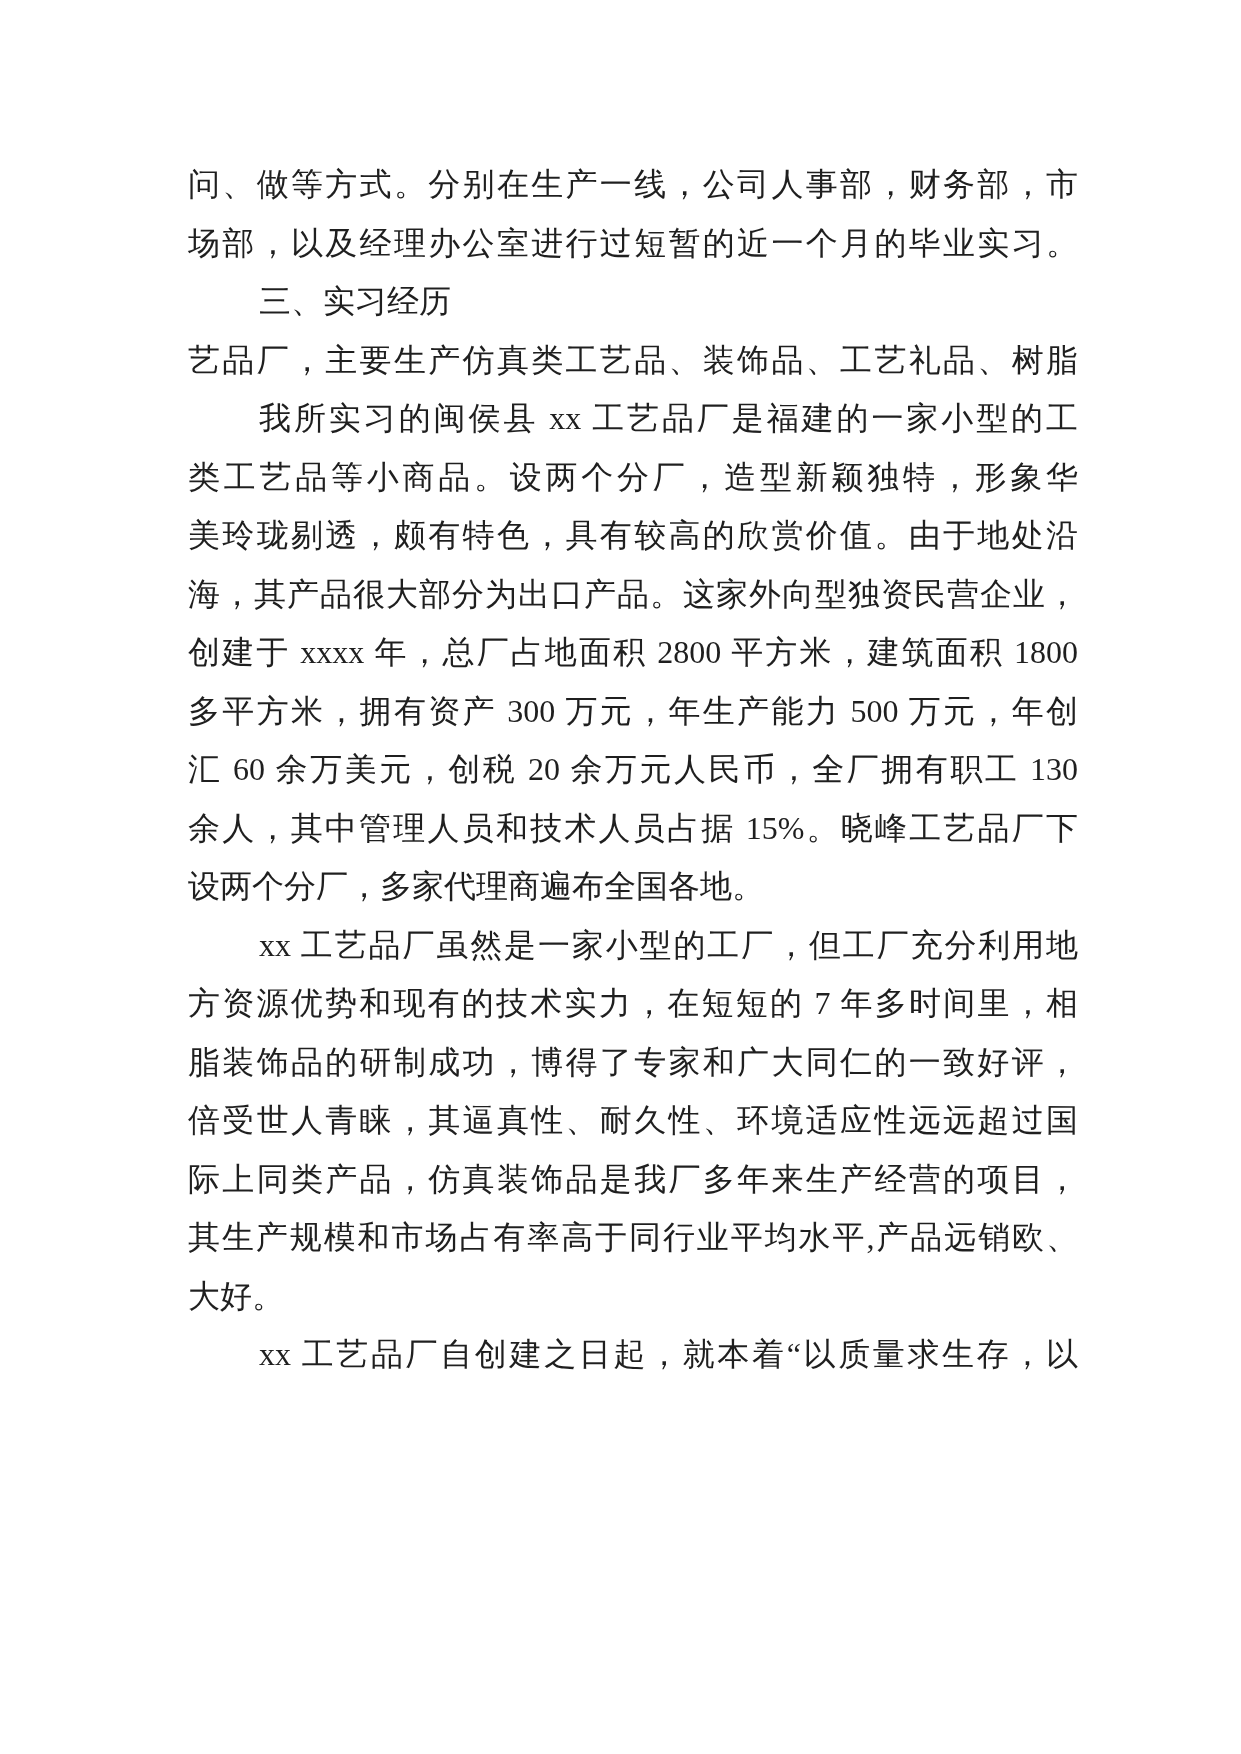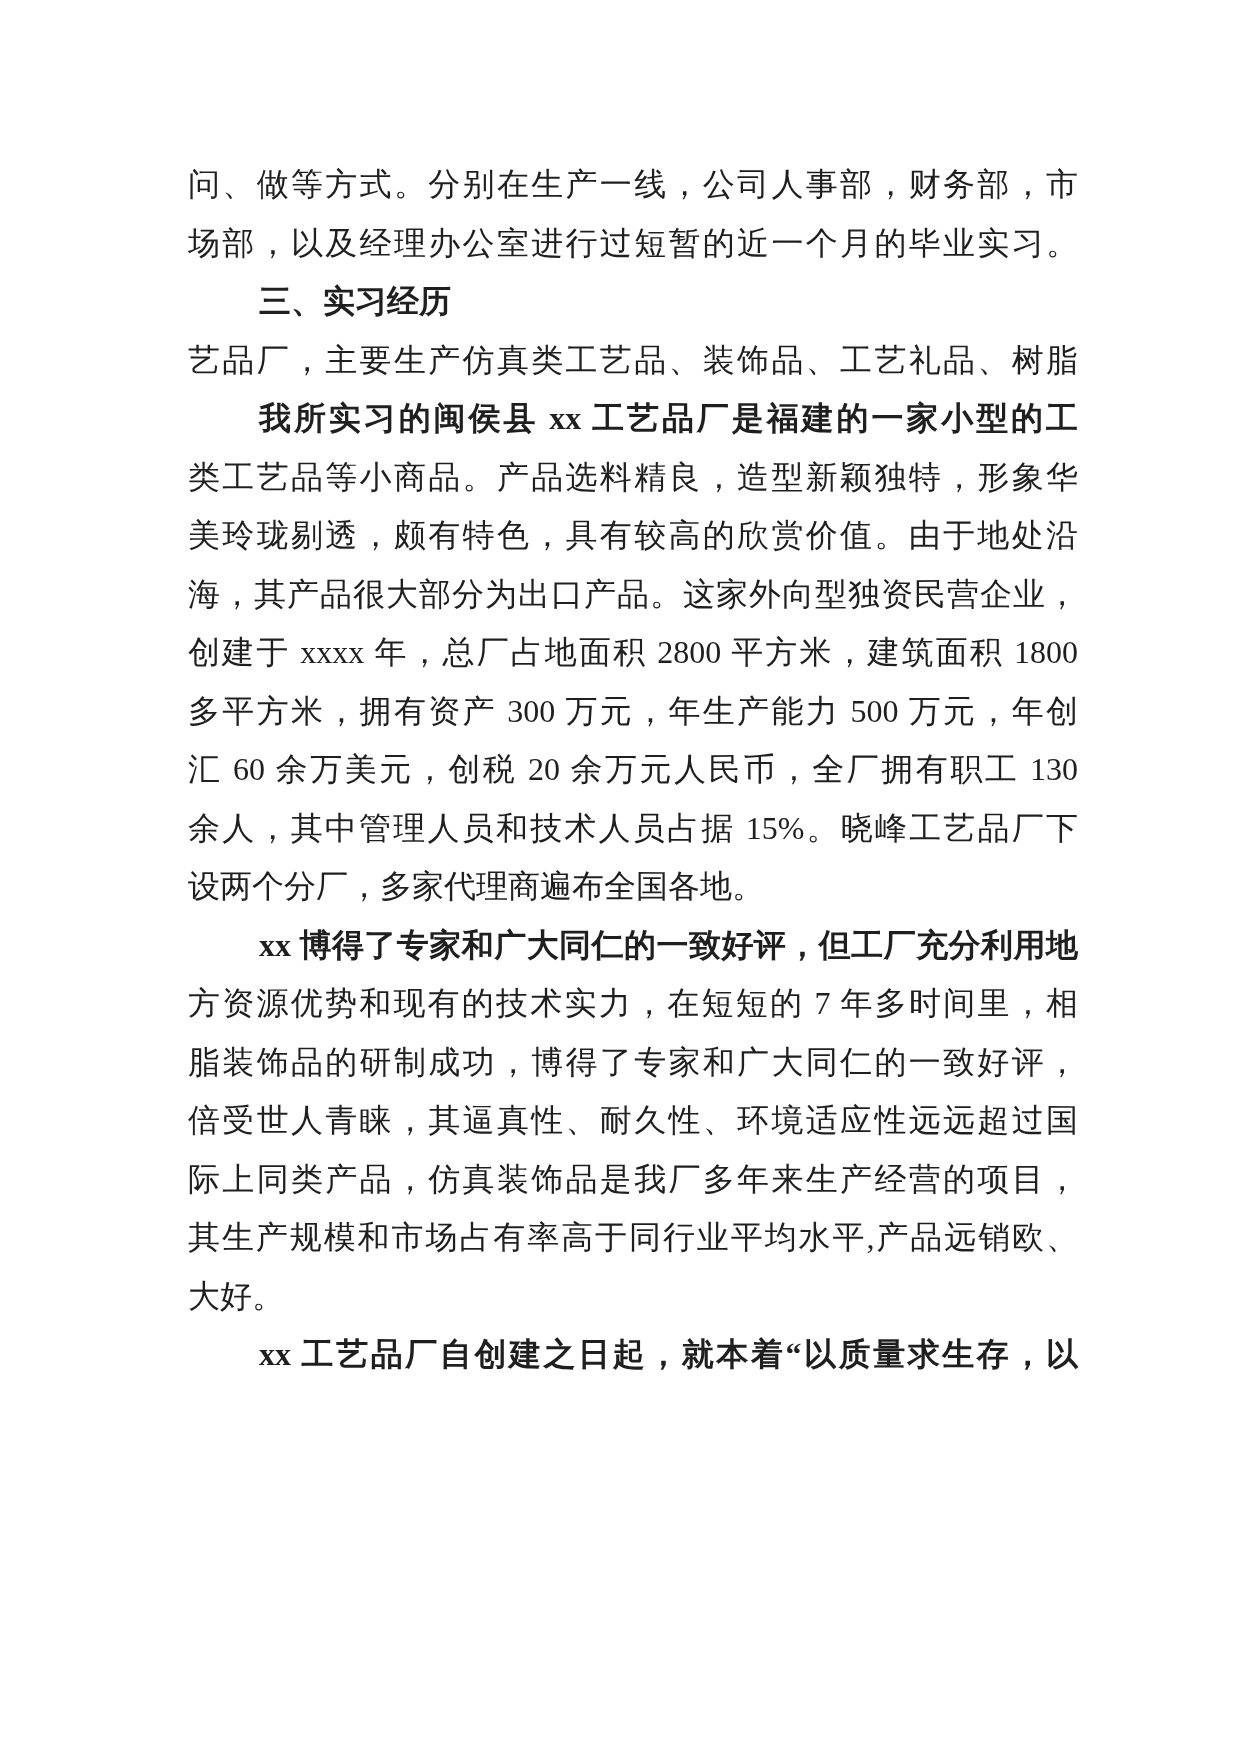--- a/index.html
+++ b/index.html
@@ -29,42 +29,41 @@
     letter-spacing: 0;
     overflow: visible;
   }
   .line.justify {
     text-align: justify;
     text-align-last: justify;
     text-justify: inter-character;
   }
   .line.indent {
     padding-left: 71px;
-    font-weight: bold;
   }
 </style>
 </head>
 <body>
 
 <div class="page">
   <div class="text-block" id="text-block">
       <div class="line justify">问、做等方式。分别在生产一线，公司人事部，财务部，市</div>
       <div class="line justify">场部，以及经理办公室进行过短暂的近一个月的毕业实习。</div>
       <div class="line indent">三、实习经历</div>
       <div class="line justify">艺品厂，主要生产仿真类工艺品、装饰品、工艺礼品、树脂</div>
       <div class="line justify indent">我所实习的闽侯县 xx 工艺品厂是福建的一家小型的工</div>
-      <div class="line justify">类工艺品等小商品。产品选料精良，造型新颖独特，形象华</div>
+      <div class="line justify">类工艺品等小商品。设两个分厂，造型新颖独特，形象华</div>
       <div class="line justify">美玲珑剔透，颇有特色，具有较高的欣赏价值。由于地处沿</div>
       <div class="line justify">海，其产品很大部分为出口产品。这家外向型独资民营企业，</div>
       <div class="line justify">创建于 xxxx 年，总厂占地面积 2800 平方米，建筑面积 1800</div>
       <div class="line justify">多平方米，拥有资产 300 万元，年生产能力 500 万元，年创</div>
       <div class="line justify">汇 60 余万美元，创税 20 余万元人民币，全厂拥有职工 130</div>
       <div class="line justify">余人，其中管理人员和技术人员占据 15%。晓峰工艺品厂下</div>
       <div class="line">设两个分厂，多家代理商遍布全国各地。</div>
-      <div class="line justify indent">xx 博得了专家和广大同仁的一致好评，但工厂充分利用地</div>
+      <div class="line justify indent">xx 工艺品厂虽然是一家小型的工厂，但工厂充分利用地</div>
       <div class="line justify">方资源优势和现有的技术实力，在短短的 7 年多时间里，相</div>
       <div class="line justify">脂装饰品的研制成功，博得了专家和广大同仁的一致好评，</div>
       <div class="line justify">倍受世人青睐，其逼真性、耐久性、环境适应性远远超过国</div>
       <div class="line justify">际上同类产品，仿真装饰品是我厂多年来生产经营的项目，</div>
       <div class="line justify">其生产规模和市场占有率高于同行业平均水平,产品远销欧、</div>
       <div class="line">大好。</div>
       <div class="line justify indent">xx 工艺品厂自创建之日起，就本着“以质量求生存，以</div>
     </div>
 </div>
 

